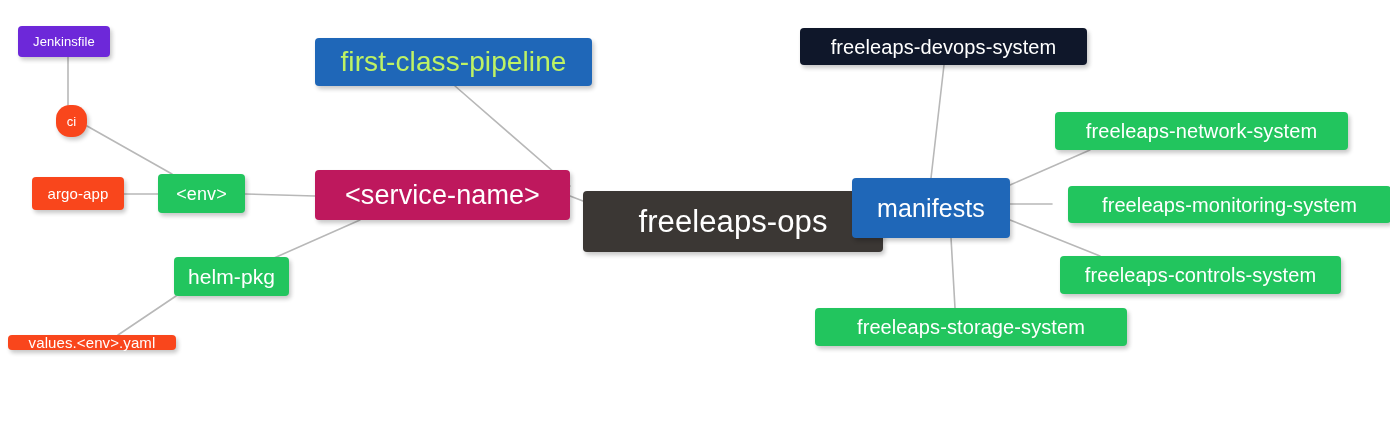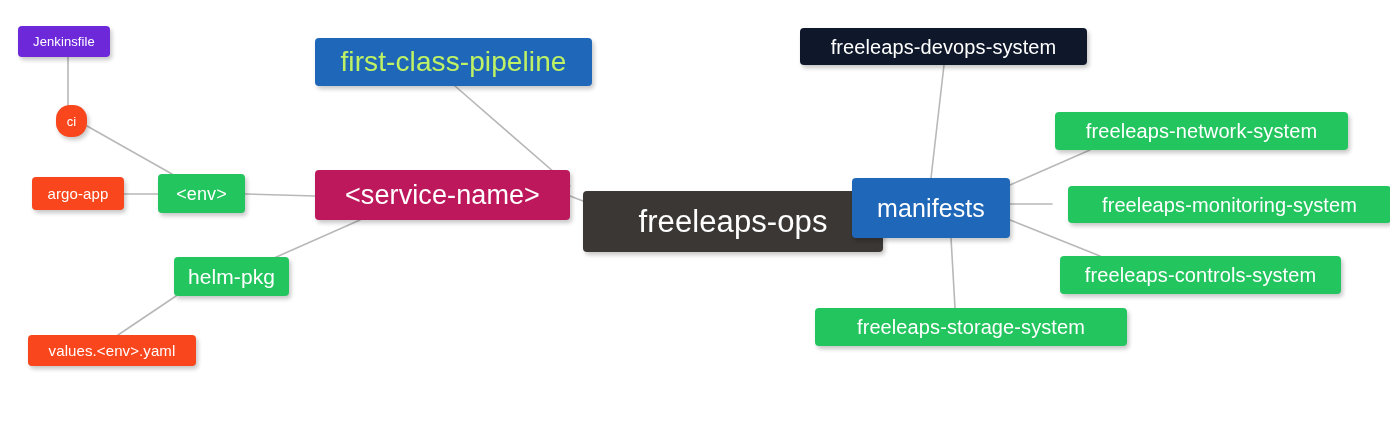--- a/index.html
+++ b/index.html
@@ -74,21 +74,21 @@
       </div>
       <div class="node" style="left: 32px; top: 177px; width: 92px; height: 33px; background: rgb(249, 70, 28); color: rgb(255, 255, 255); font-size: 15px;">
         <span class="node-label">argo-app</span>
       </div>
       <div class="node" style="left: 158px; top: 174px; width: 87px; height: 39px; background: rgb(34, 197, 94); color: rgb(255, 255, 255); font-size: 18px;">
         <span class="node-label">&lt;env&gt;</span>
       </div>
       <div class="node" style="left: 150px; top: 257px; width: 115px; height: 39px; background: rgb(34, 197, 94); color: rgb(255, 255, 255); font-size: 21px; margin-left: 24px;">
         <span class="node-label">helm-pkg</span>
       </div>
-      <div class="node" style="left: 8px; top: 335px; width: 168px; height: 31px; background: rgb(249, 70, 28); color: rgb(255, 255, 255); font-size: 15px; margin-left: 20px;">
+      <div class="node" style="left: 8px; top: 335px; width: 168px; height: 15px; background: rgb(249, 70, 28); color: rgb(255, 255, 255); font-size: 15px;">
         <span class="node-label">values.&lt;env&gt;.yaml</span>
       </div>
       <div class="node" style="left: 315px; top: 38px; width: 277px; height: 48px; background: rgb(31, 103, 184); color: #bef264; font-size: 28px;">
         <span class="node-label">first-class-pipeline</span>
       </div>
       <div class="node" style="left: 315px; top: 170px; width: 255px; height: 50px; background: #be185d; color: rgb(255, 255, 255); font-size: 27px;">
         <span class="node-label">&lt;service-name&gt;</span>
       </div>
       <div class="node" style="left: 583px; top: 171px; width: 300px; height: 61px; background: rgb(59, 55, 52); color: rgb(255, 255, 255); font-size: 31px; margin-top: 20px;">
         <span class="node-label">freeleaps-ops</span>

